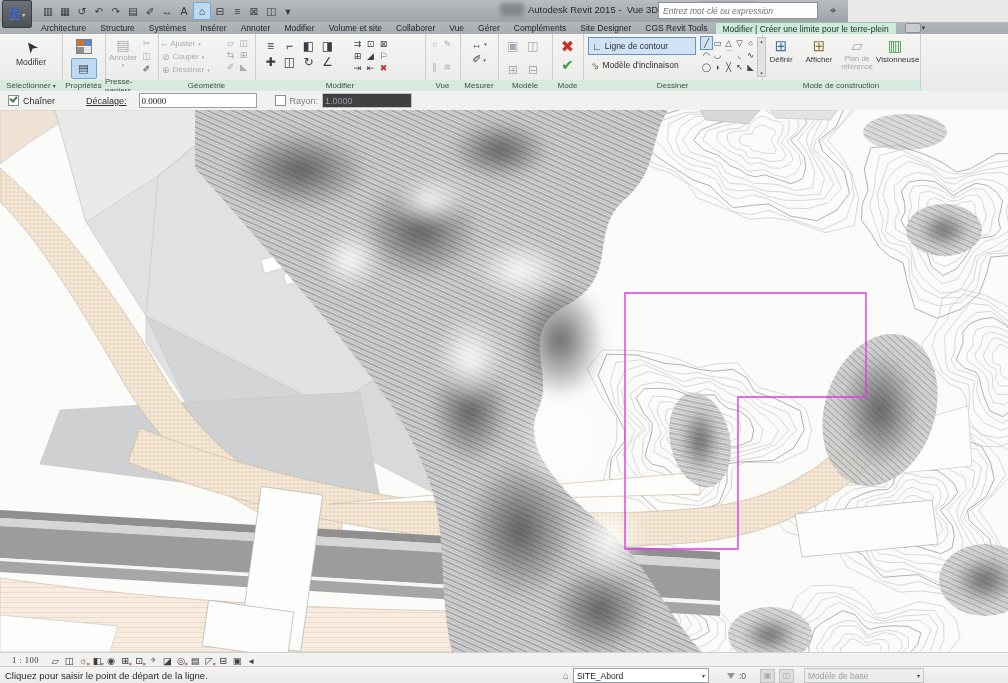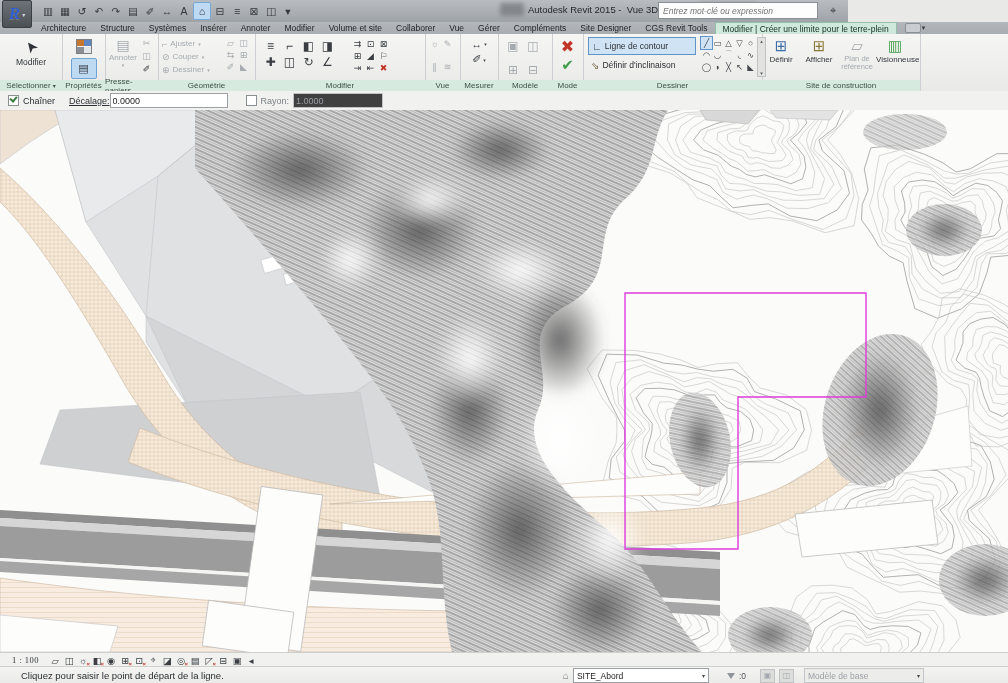--- a/index.html
+++ b/index.html
@@ -93,21 +93,21 @@
   
   .vcb{left:0;top:652px;width:1008px;height:14px;background:#f1f1ef;border-top:1px solid #cfcfcd;
     display:flex;align-items:center;font-size:8.5px;color:#2e3236;}
   .vcb .scale{margin:0 9px 0 12px;letter-spacing:.5px;font-family:Liberation Serif, serif;}
   .vicon{width:14px;height:12px;display:inline-flex;align-items:center;justify-content:center;
     font-size:9.5px;color:#3c4045;position:relative;}
   .vicon.badge::after{content:"×";position:absolute;right:0px;bottom:-1px;color:#c23529;font-size:6px;font-weight:bold;}
   
   .statusbar{left:0;top:666px;width:1008px;height:17px;background:linear-gradient(#f4f4f2,#e9e9e7);
     border-top:1px solid #cfcfcd;display:flex;align-items:center;font-size:9.5px;color:#2a2d31;}
-  .status-msg{margin-left:21px;white-space:nowrap;}
+  .status-msg{margin-left:5px;white-space:nowrap;}
   .sb-right{margin-left:auto;display:flex;align-items:center;gap:4px;margin-right:84px;}
   .sb-box{height:13px;border:1px solid #9ba0a5;background:#fff;display:flex;align-items:center;
     font-size:8.5px;color:#222;padding:0 3px;justify-content:space-between;}
   .sb-box .car{font-size:6px;color:#44484d;margin-left:6px;}
   .sb-box.dis{background:#ececea;color:#9a9fa4;border-color:#c3c7ca;}
   .sb-icon{font-size:10px;color:#6b7076;}
   .funnel{width:0;height:0;border-left:4px solid transparent;border-right:4px solid transparent;
     border-top:6px solid #8f949a;display:inline-block;}
   .sb-mini{width:13px;height:12px;background:#dddddb;border:1px solid #bfc3c6;display:inline-flex;
     align-items:center;justify-content:center;font-size:8px;color:#a3a8ad;}
@@ -331,21 +331,21 @@
   </div>
 
   <div class="panel" style="left:583px;width:179px;">
     <div class="draw-left">
       <div class="draw-btn sel">
         <span class="icon" style="font-size:10px;">∟</span>
         <span>Ligne de contour</span>
       </div>
       <div class="draw-btn" style="margin-top:2px;">
         <span class="icon" style="font-size:10px;color:#7c6f4f;">⇘</span>
-        <span>Définir d'inclinaison</span>
+        <span>Modèle d'inclinaison</span>
       </div>
     </div>
     <div class="draw-grid">
 
     <span class="dicon sel">╱</span>
         <span class="dicon">▭</span>
         <span class="dicon">△</span>
         <span class="dicon">▽</span>
         <span class="dicon">○</span>
         <span class="dicon">◠</span>
@@ -381,30 +381,30 @@
       <div class="pc-btn gray">
         <span class="icon">▱</span><br>
         <span style="font-size:7.5px;line-height:1.05;display:inline-block;">Plan de référence</span>
       </div>
       <div class="pc-btn">
         <span class="icon green">▥</span><br>
         <span>Visionneuse</span>
       </div>
     </div>
     <div class="plabel">
-        <span>Site de construction</span>
+        <span>Mode de construction</span>
       </div>
   </div>
 </div>
 
 <div class="abs opts">
   <span class="chk on"></span>
   <span>Chaîner</span>
-  <span style="margin-left:14px;text-decoration:underline;">Décalage:</span>
-  <input class="opt-input" style="width: 112px; margin-left: 0;" value="0.0000">
+  <span style="margin-left:31px;text-decoration:underline;">Décalage:</span>
+  <input class="opt-input" style="width: 112px; margin-left: 12px; font-family: Liberation Serif, serif;" value="0.0000">
   <span class="chk" style="margin-left:18px;"></span>
   <span style="color:#7d8186;">Rayon:</span>
   <input class="opt-input dis" style="width: 84px; margin-left: 4px;" value="1.0000">
 </div>
 
 <div class="abs canvas">
 <svg id="topo" width="1008" height="542" viewBox="0 0 1008 542" xmlns="http://www.w3.org/2000/svg">
   <defs>
     <pattern id="beige" width="4" height="4" patternUnits="userSpaceOnUse">
       <rect width="4" height="4" fill="#f6ebdc"></rect>

